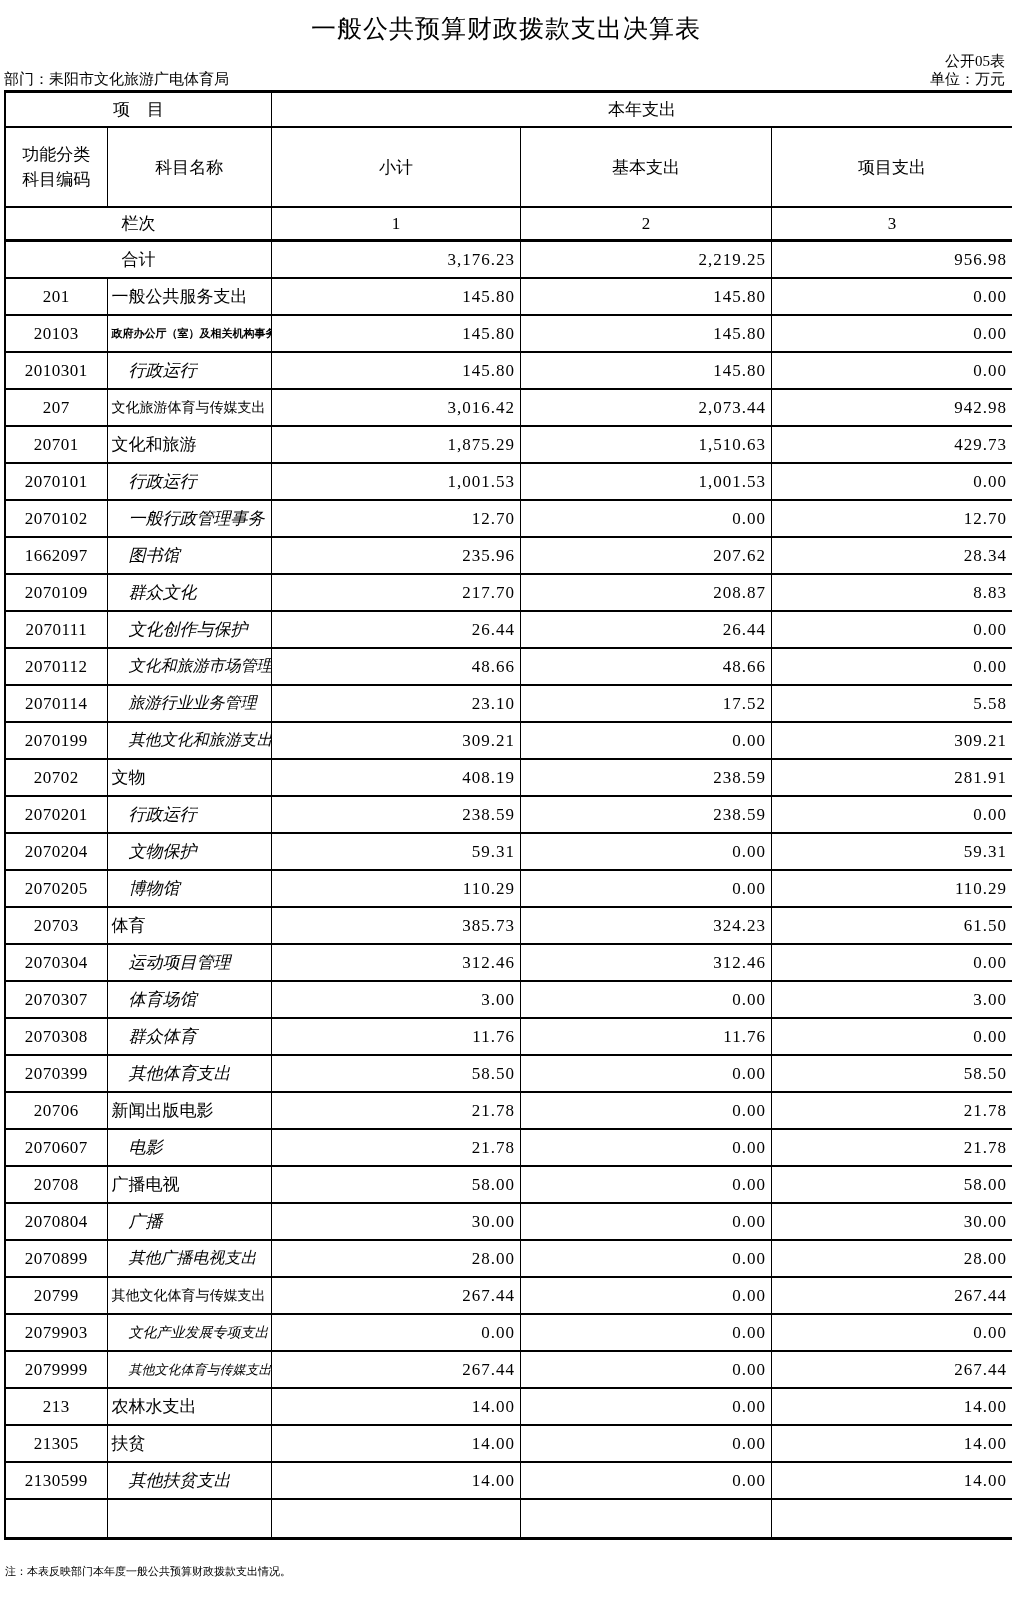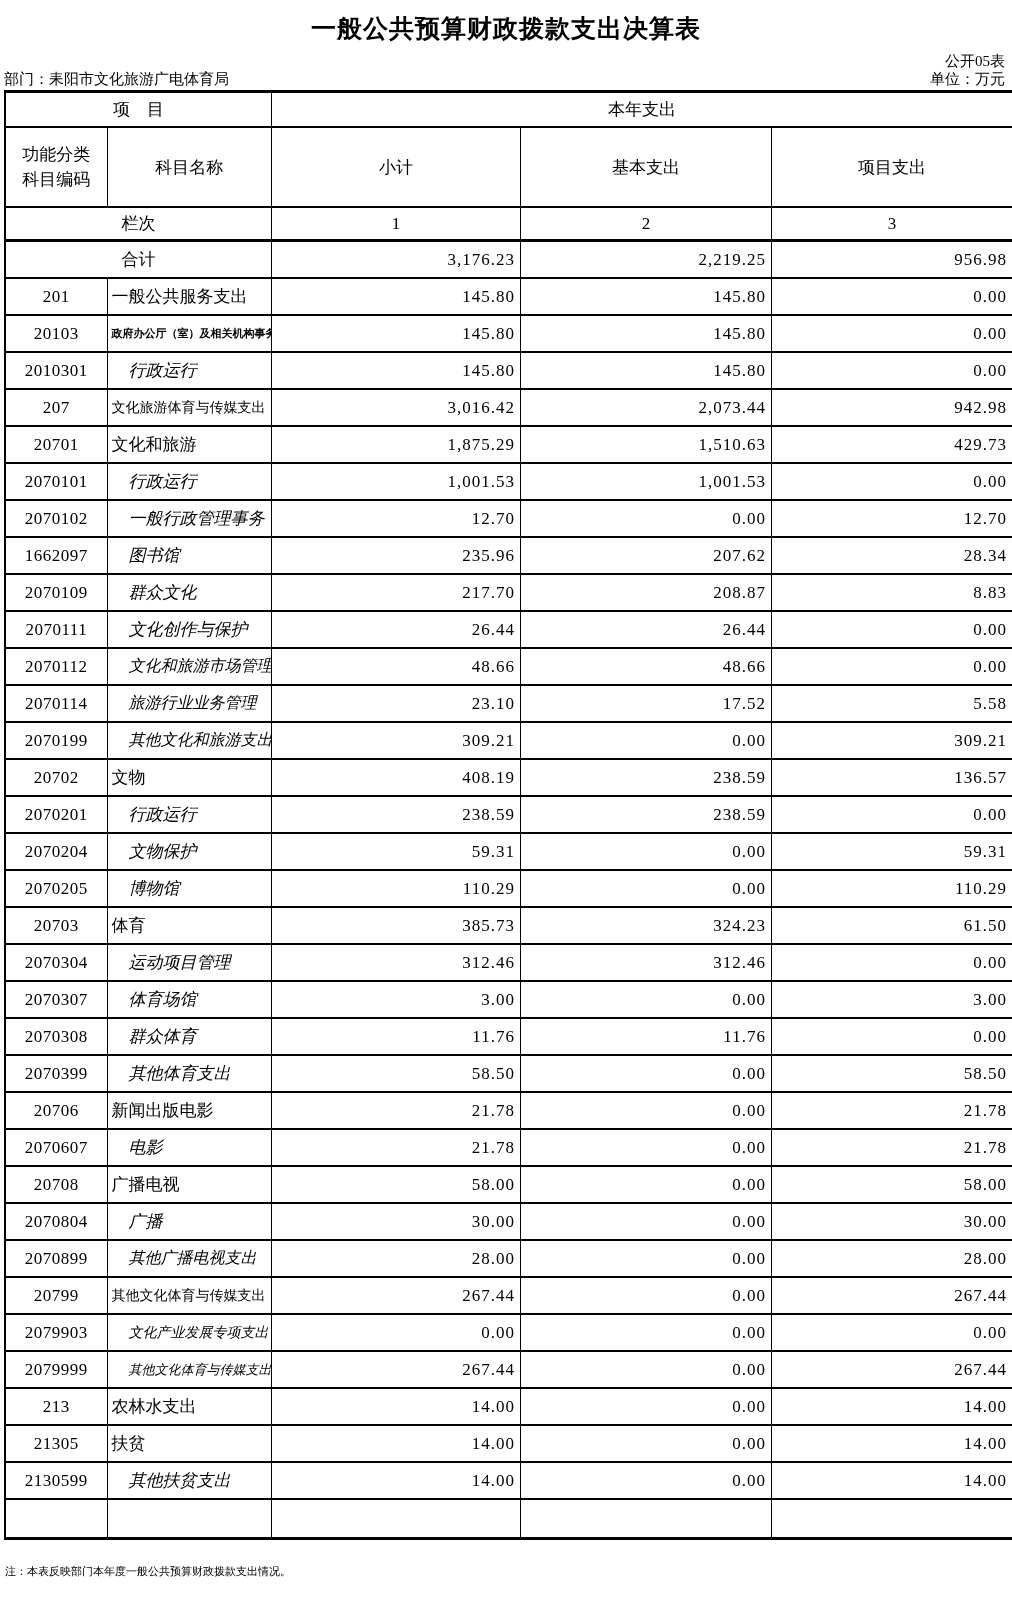--- a/index.html
+++ b/index.html
@@ -4,21 +4,21 @@
 <style>
   html,body{margin:0;padding:0;}
   body{
     width:1012px;height:1620px;background:#ffffff;color:#000;
     font-family:"Liberation Serif","DejaVu Serif",serif;
     position:relative;overflow:hidden;
   }
   *{box-sizing:border-box;}
   .title{
     margin-top:8px;height:42px;line-height:42px;text-align:center;
-    font-size:25px;font-weight:bold;letter-spacing:1px;
+    font-size:25px;font-weight:normal;letter-spacing:1px;
   }
   .sheet-label{
     text-align:right;padding-right:7px;font-size:15px;line-height:18px;margin-top:2px;
   }
   .meta-row{
     display:flex;justify-content:space-between;align-items:center;
     font-size:15px;line-height:18px;padding:0 7px 2px 4px;
   }
   .table{
     width:1010px;margin-left:4px;
@@ -183,21 +183,21 @@
           <div class="td c-name ind f16">其他文化和旅游支出</div>
           <div class="td c-val v1">309.21</div>
           <div class="td c-val v2">0.00</div>
           <div class="td c-val v3w c-last">309.21</div>
         </div>
         <div class="tr">
           <div class="td c-code">20702</div>
           <div class="td c-name">文物</div>
           <div class="td c-val v1">408.19</div>
           <div class="td c-val v2">238.59</div>
-          <div class="td c-val v3w c-last">136.57</div>
+          <div class="td c-val v3w c-last">281.91</div>
         </div>
         <div class="tr">
           <div class="td c-code">2070201</div>
           <div class="td c-name ind">行政运行</div>
           <div class="td c-val v1">238.59</div>
           <div class="td c-val v2">238.59</div>
           <div class="td c-val v3w c-last">0.00</div>
         </div>
         <div class="tr">
           <div class="td c-code">2070204</div>

